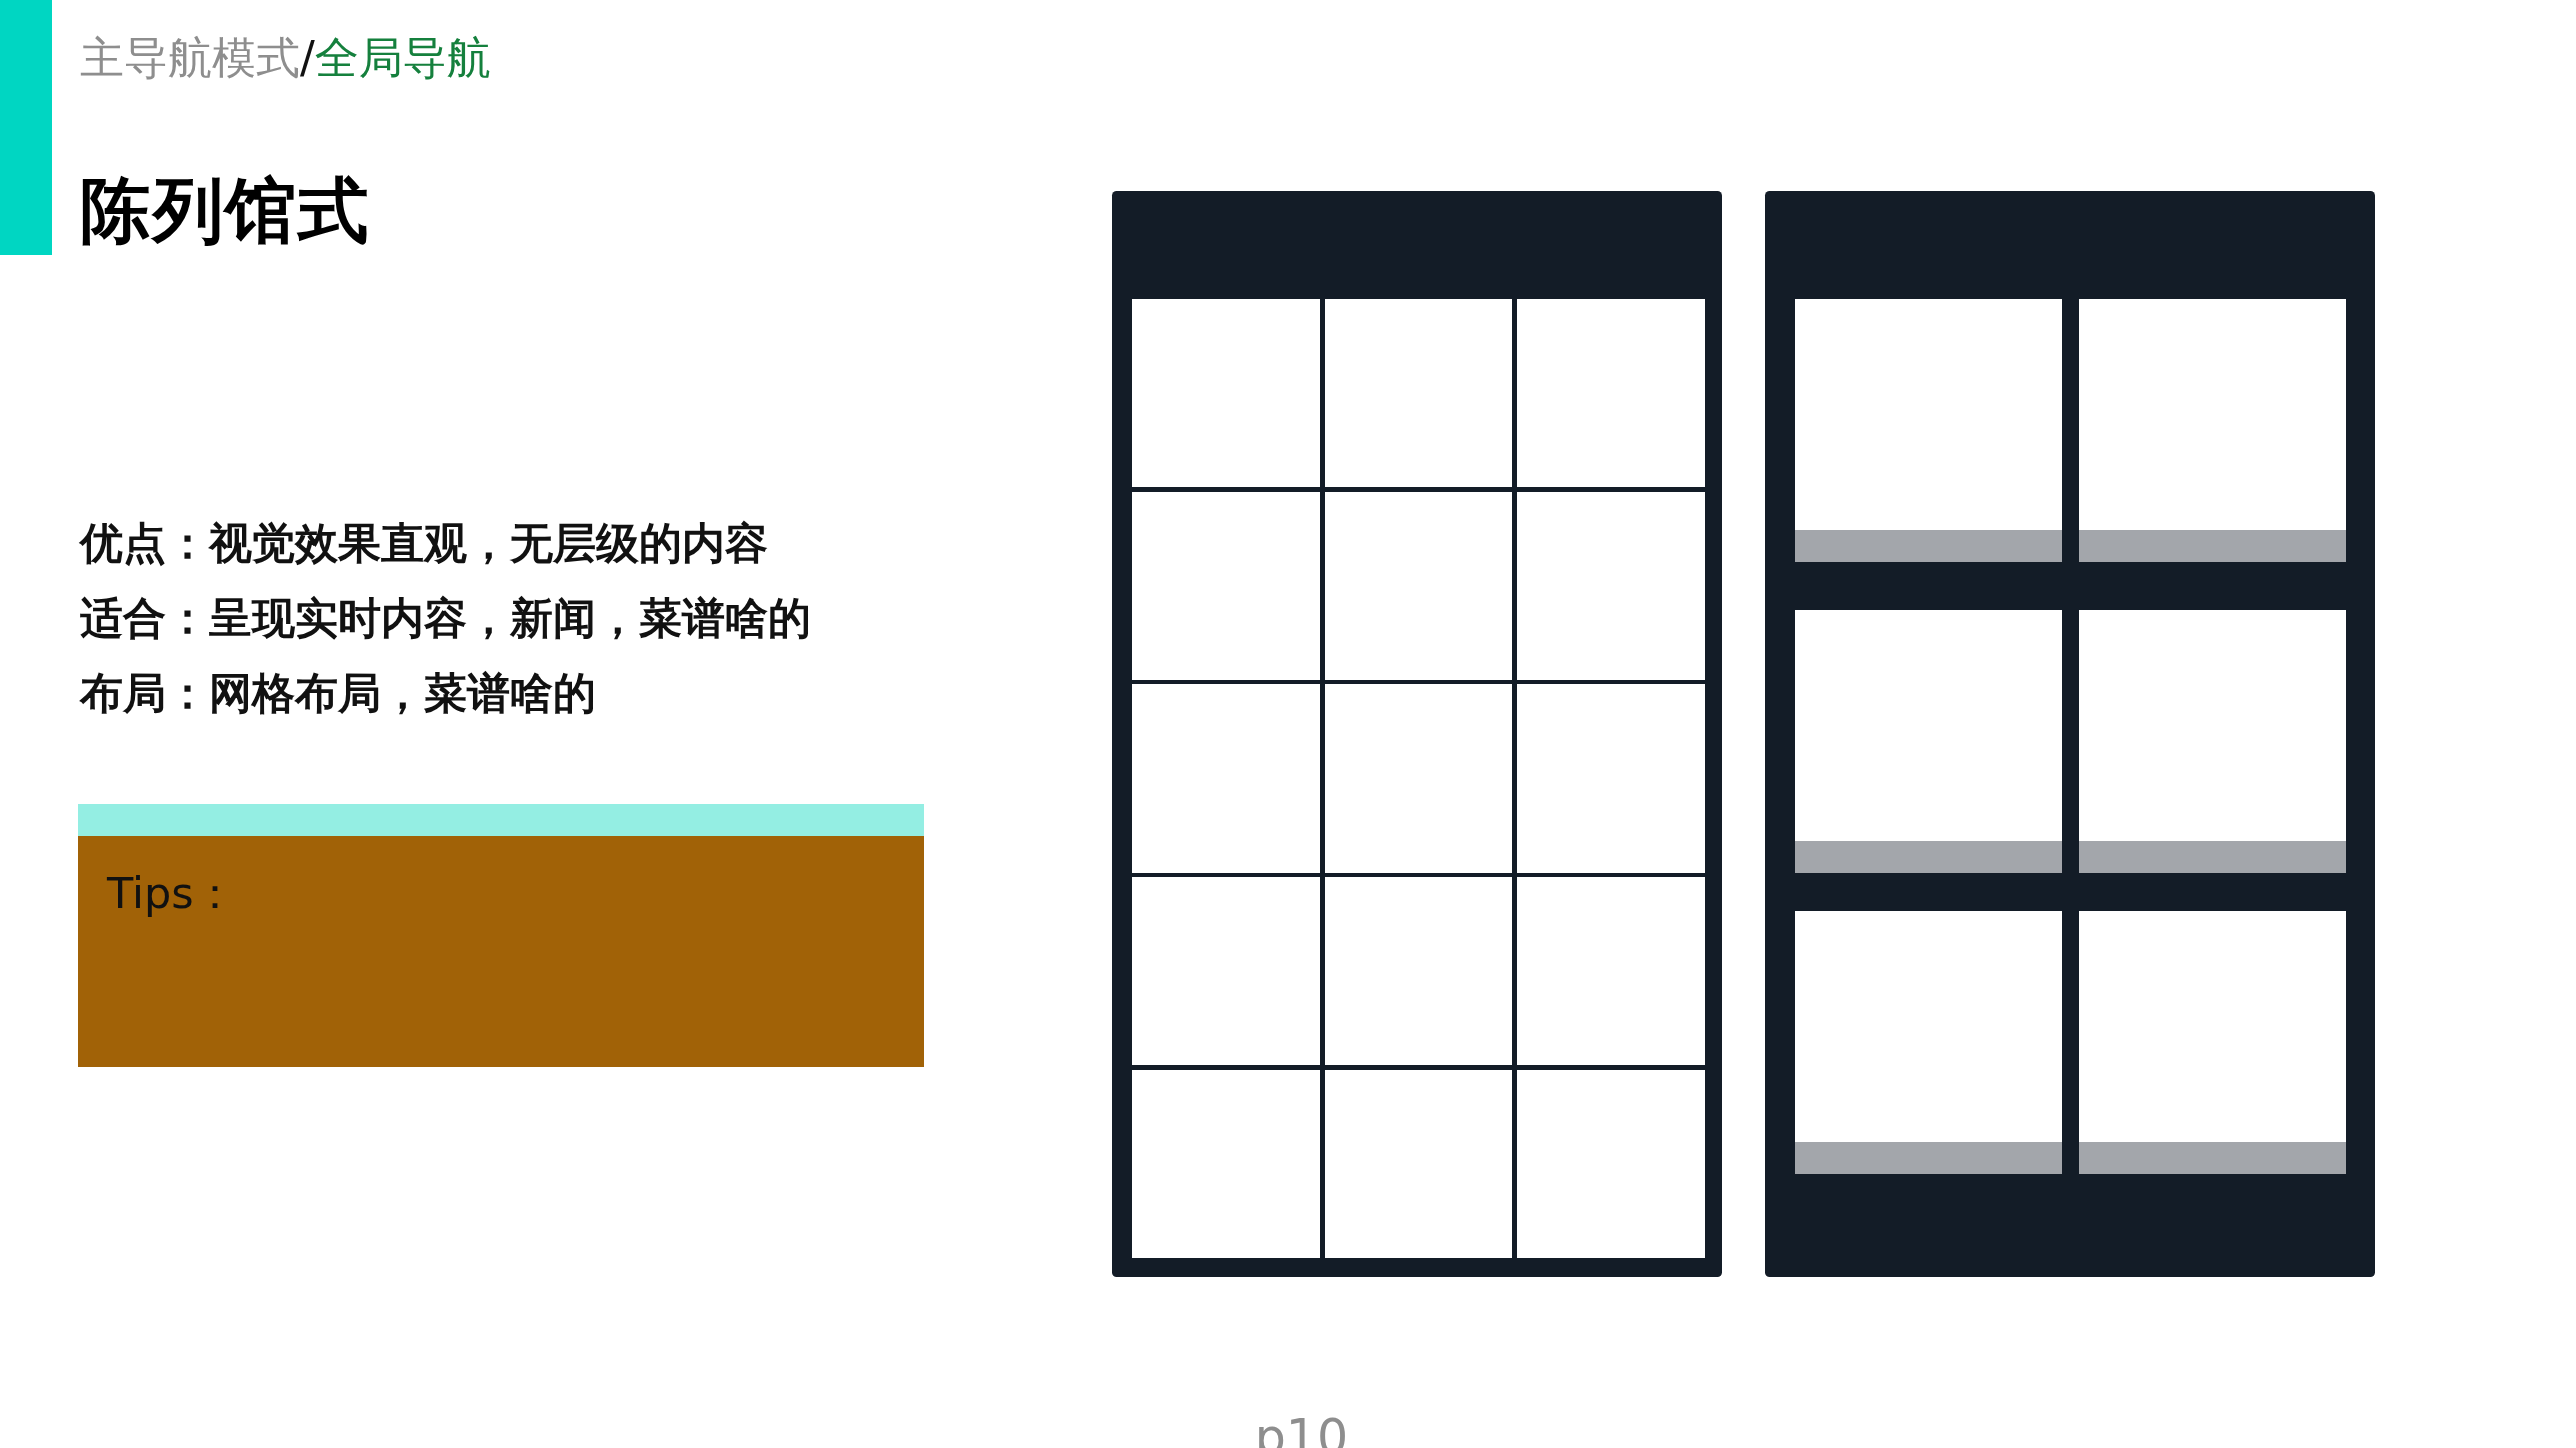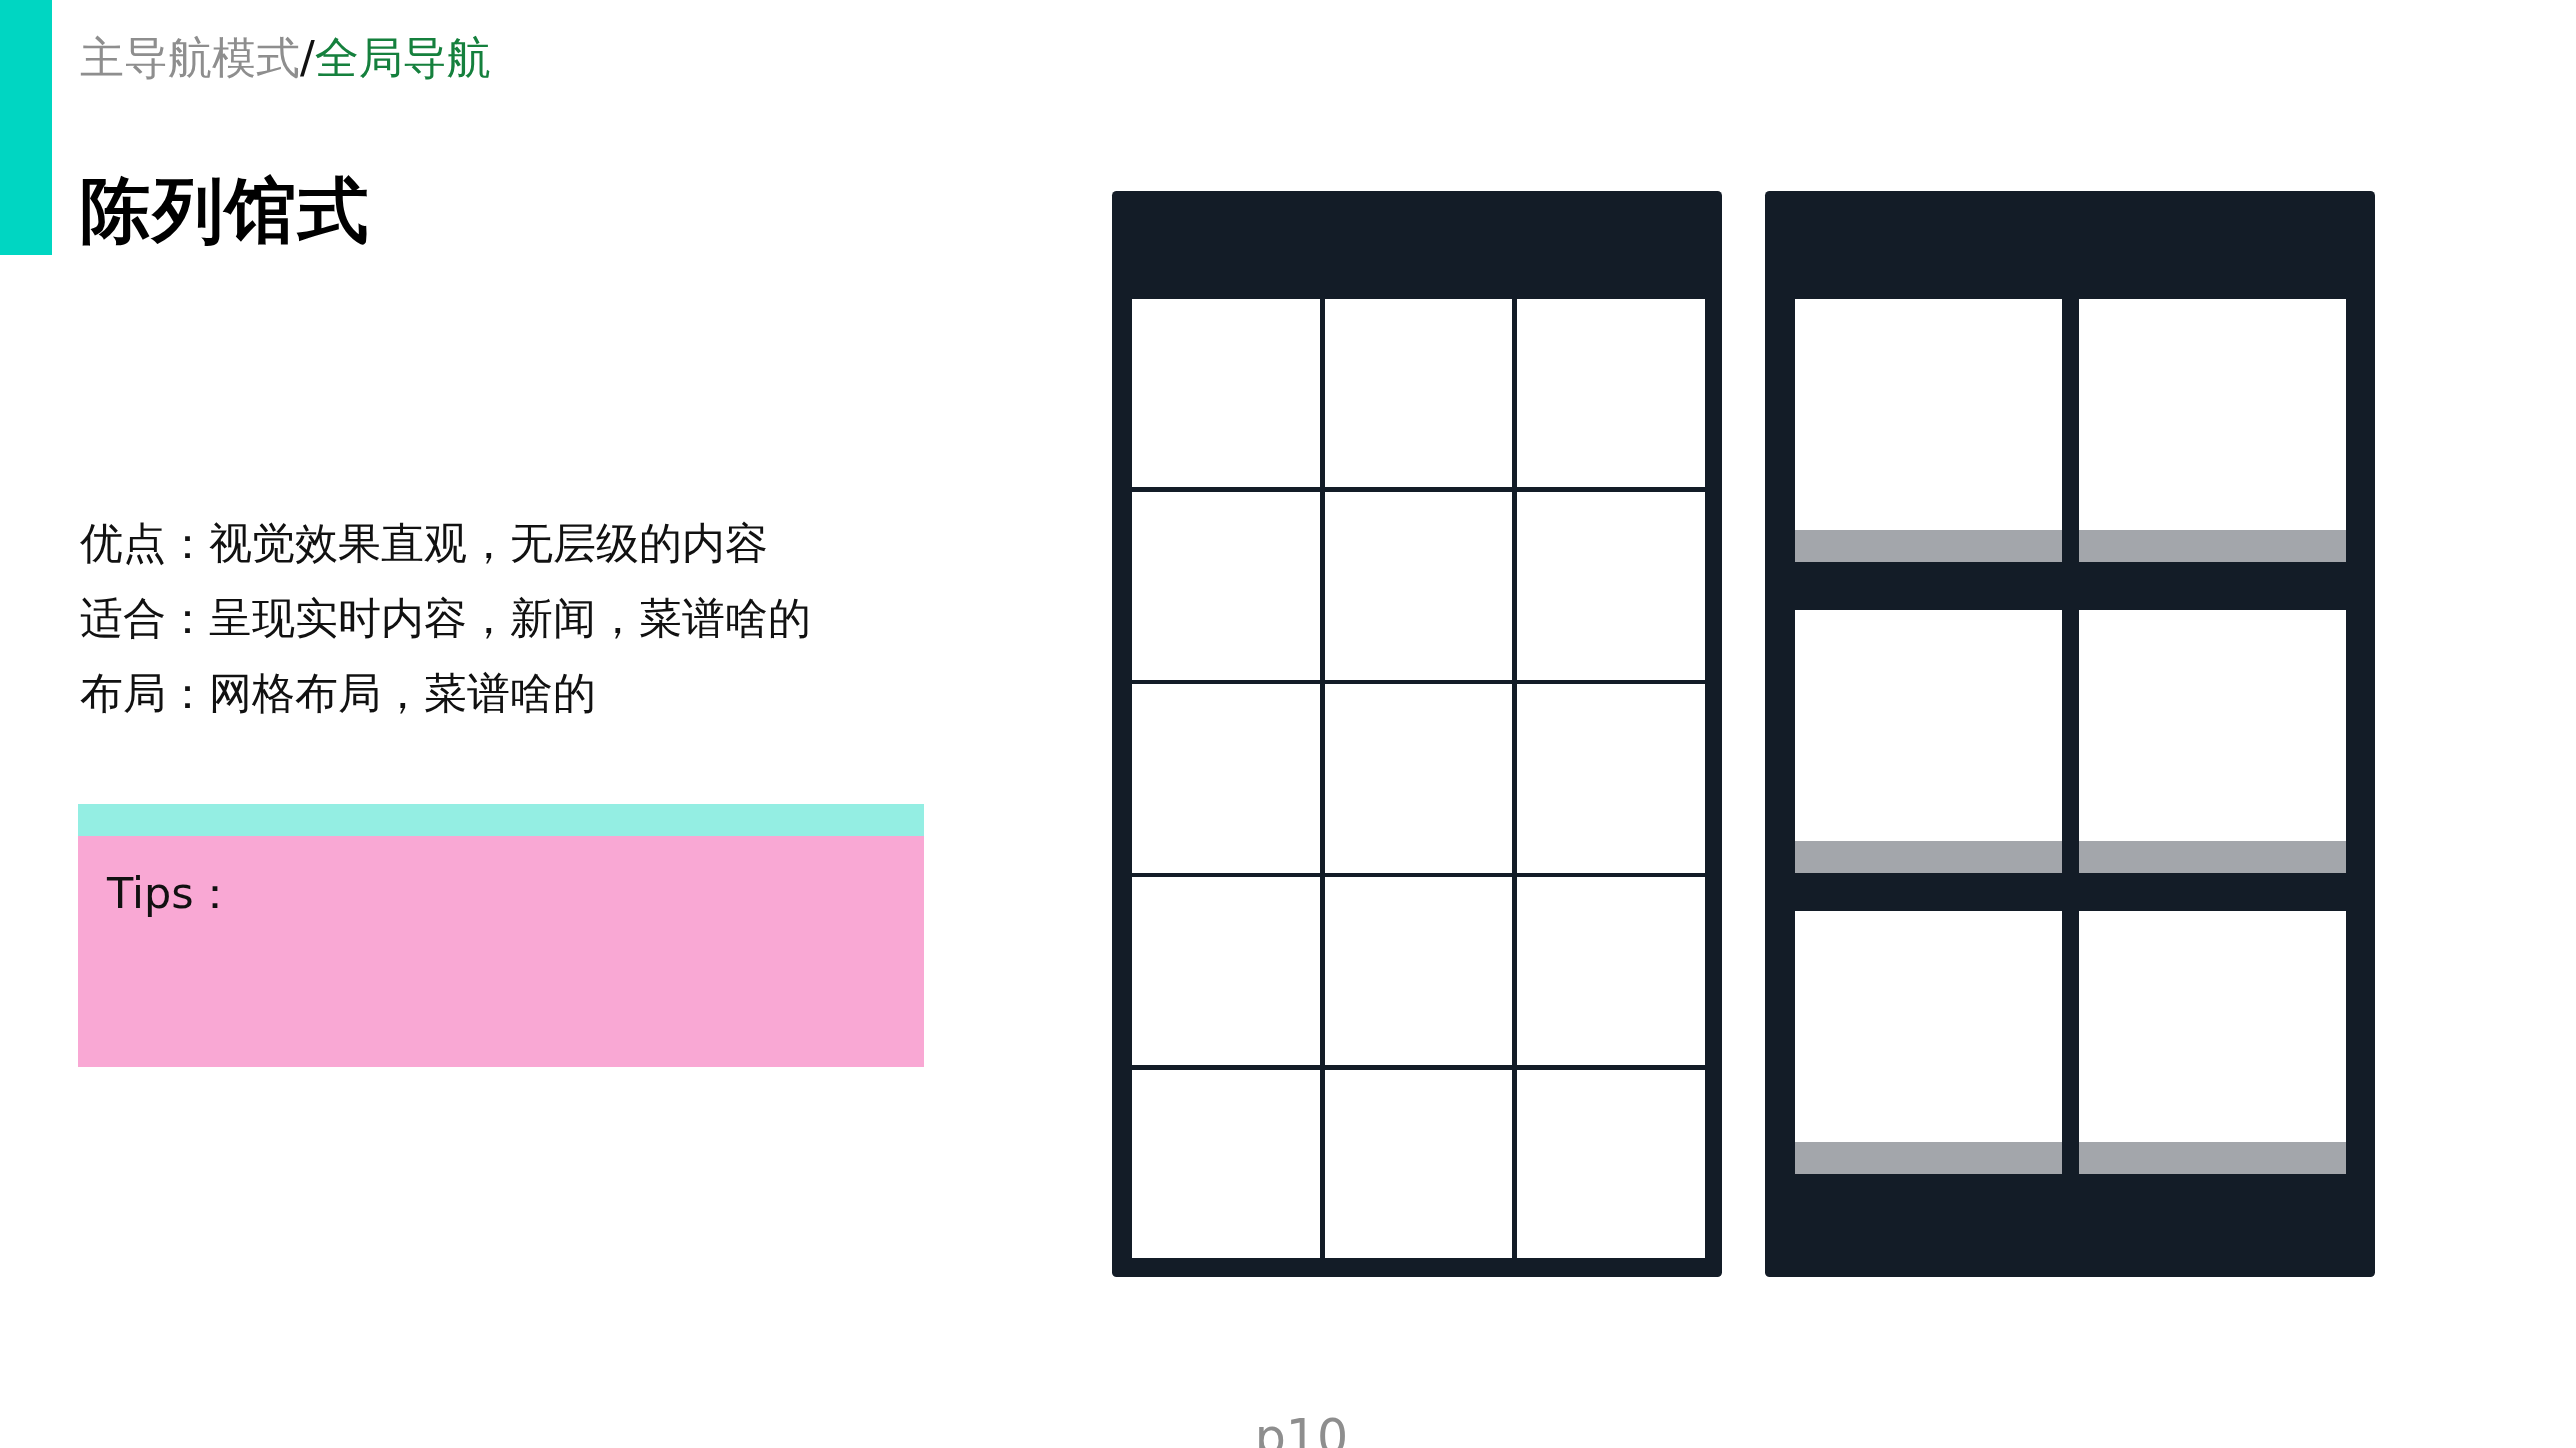--- a/index.html
+++ b/index.html
@@ -5,23 +5,23 @@
   html, body { margin:0; padding:0; background:#ffffff; }
   body { width:2576px; height:1449px; position:relative; overflow:hidden;
          font-family:"DejaVu Sans","Liberation Sans",sans-serif; color:#111; }
   .abs { position:absolute; }
   .accent-bar { left:0; top:0; width:52px; height:255px; background:#00d6c2; }
   .breadcrumb { left:80px; top:31px; font-size:44px; line-height:53px; white-space:nowrap; }
   .crumb-parent { color:#8e8e8e;margin-top:32px; }
   .crumb-sep { color:#111; }
   .crumb-current { color:#15803d;font-family:Liberation Mono, monospace; }
   .page-title { left:80px; top:164px; font-size:71px; font-weight:bold; line-height:93px; color:#000; letter-spacing:1.5px; }
-  .desc { left:80px; top:506px; font-size:43px; line-height:75px; color:#111; }
+  .desc { left:80px; top:506px; font-size:43px; line-height:75px; color:#111;font-weight:bold; }
   .desc-line { white-space:nowrap; }
-  .tips { left:78px; top:804px; width:846px; height:263px; background:#f9a8d4; }
+  .tips { left:78px; top:804px; width:846px; height:263px; background:#a16207; }
   .tips-band { left:0; top:0; width:100%; height:32px; background:#94eee3; }
   .tips-title { left:29px; top:62px; font-size:43px; line-height:54px; color:#111; white-space:nowrap; }
   .tips-item { left:29px; top:135px; font-size:43px; line-height:54px; color:#111; white-space:nowrap; }
   .phone { background:#131c27; border-radius:4.6px; }
   .phone1 { left:1112px; top:191px; width:610px; height:1086px; }
   .grid3 { position:absolute; left:20px; top:108px; width:573px; height:959px;
            display:grid; grid-template-columns:repeat(3,1fr); grid-template-rows:repeat(5,1fr); gap:4.6px; }
   .cell { background:#ffffff; }
   .phone2 { left:1765px; top:191px; width:610px; height:1086px; }
   .card { position:absolute; width:267px; height:263px; background:#ffffff; overflow:hidden; }

